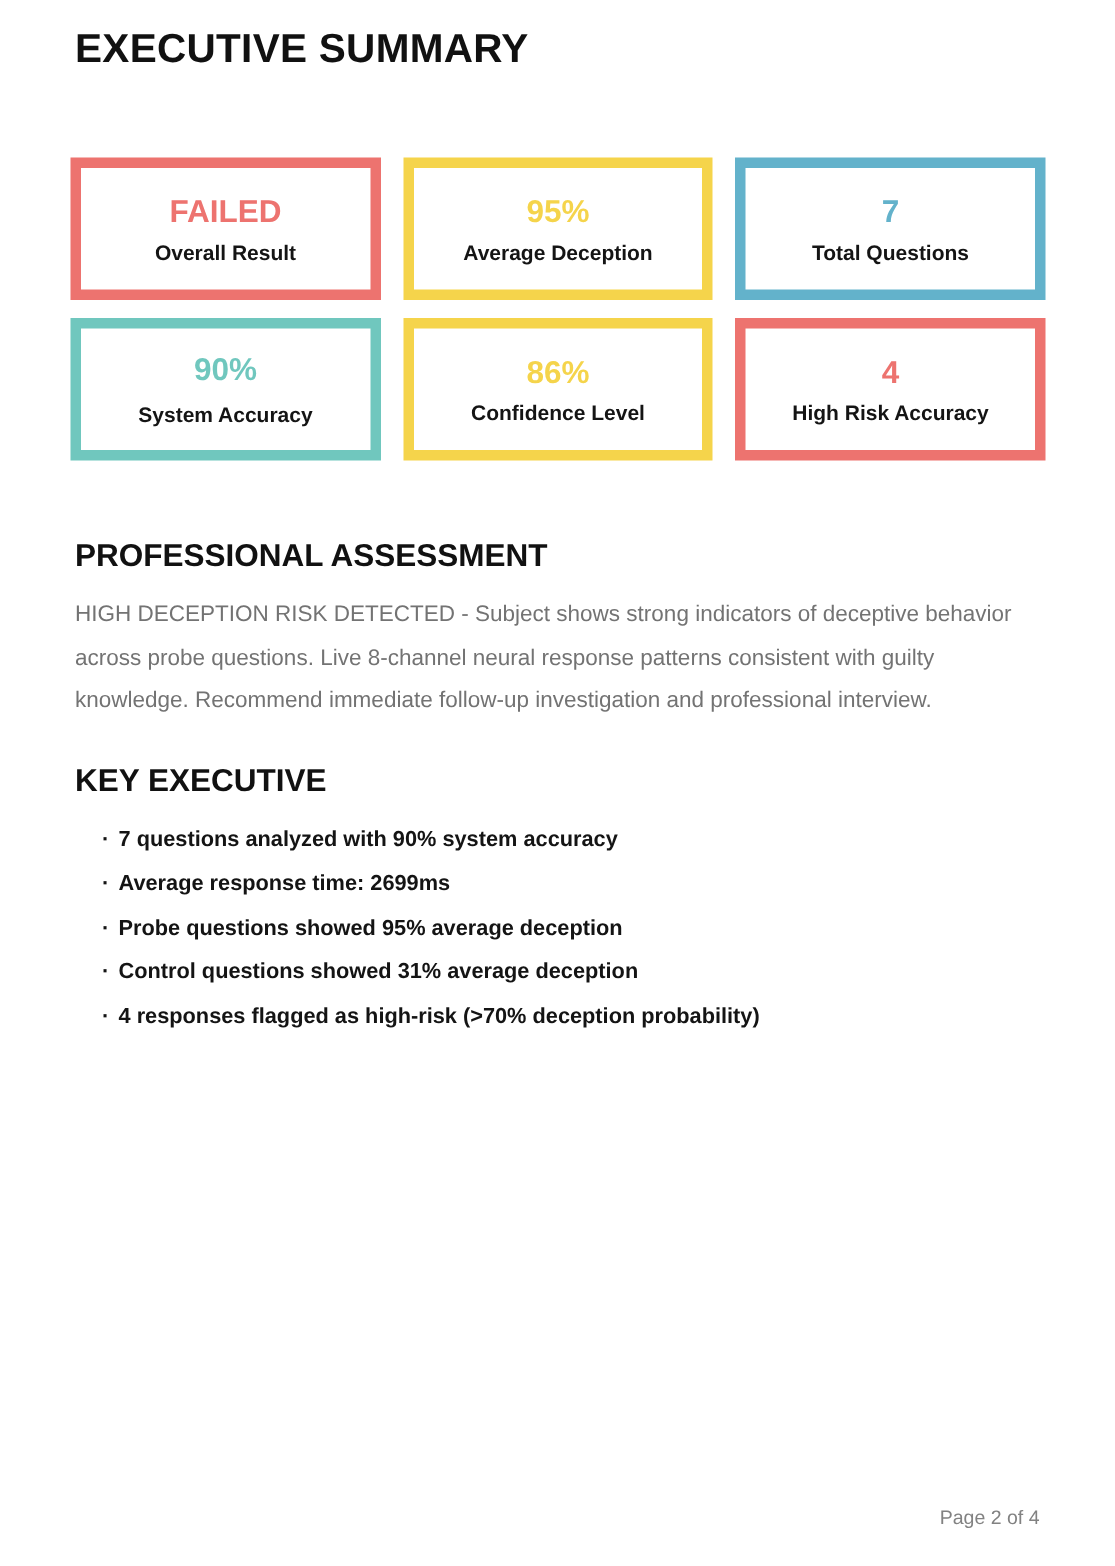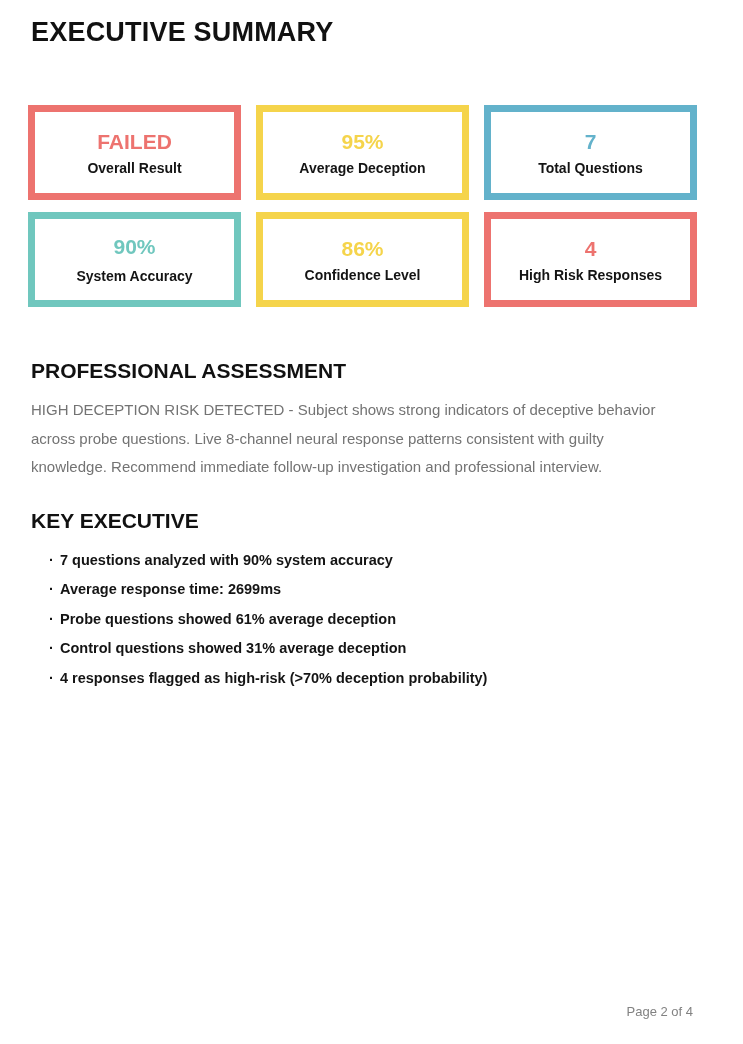--- a/index.html
+++ b/index.html
@@ -6,21 +6,21 @@
   html, body { margin: 0; padding: 0; }
   body {
     width: 743px;
     height: 1044px;
     background: #ffffff;
     font-family: "Liberation Sans", sans-serif;
     color: #1c1c1c;
     position: relative;
     overflow: hidden;
   }
-  .content { padding: 0 46px 0 28px; }
+  .content { padding: 0 46px 0 47px; }
 
   .page-title {
     margin: 16px 0 0 3px;
     font-size: 27px;
     line-height: 32px;
     font-weight: bold;
     letter-spacing: 0.2px;
     color: #111111;
   }
 
@@ -125,31 +125,31 @@
     <div class="stat-card" style="border-color: rgb(112, 199, 190); gap: 12px;">
       <div class="card-value" style="color: rgb(112, 199, 190);">90%</div>
       <div class="card-label">System Accuracy</div>
     </div>
     <div class="stat-card" style="border-color: rgb(245, 212, 75);">
       <div class="card-value" style="color: rgb(245, 212, 75);">86%</div>
       <div class="card-label">Confidence Level</div>
     </div>
     <div class="stat-card" style="border-color: rgb(237, 115, 111);">
       <div class="card-value" style="color: rgb(237, 115, 111);">4</div>
-      <div class="card-label">High Risk Responses</div>
+      <div class="card-label">High Risk Accuracy</div>
     </div>
   </div>
 
   <h2 class="section-heading">PROFESSIONAL ASSESSMENT</h2>
   <p class="assessment-body">HIGH DECEPTION RISK DETECTED - Subject shows strong indicators of deceptive behavior across probe questions. Live 8-channel neural response patterns consistent with guilty knowledge. Recommend immediate follow-up investigation and professional interview.</p>
 
   <h2 class="section-heading findings-heading">KEY EXECUTIVE</h2>
   <ul class="findings-list">
     <li>7 questions analyzed with 90% system accuracy</li>
     <li>Average response time: 2699ms</li>
-    <li>Probe questions showed 61% average deception</li>
+    <li>Probe questions showed 95% average deception</li>
     <li>Control questions showed 31% average deception</li>
     <li>4 responses flagged as high-risk (&gt;70% deception probability)</li>
   </ul>
 
 </div>
 
 <div class="page-footer">Page 2 of 4</div>
 
 </body></html>

